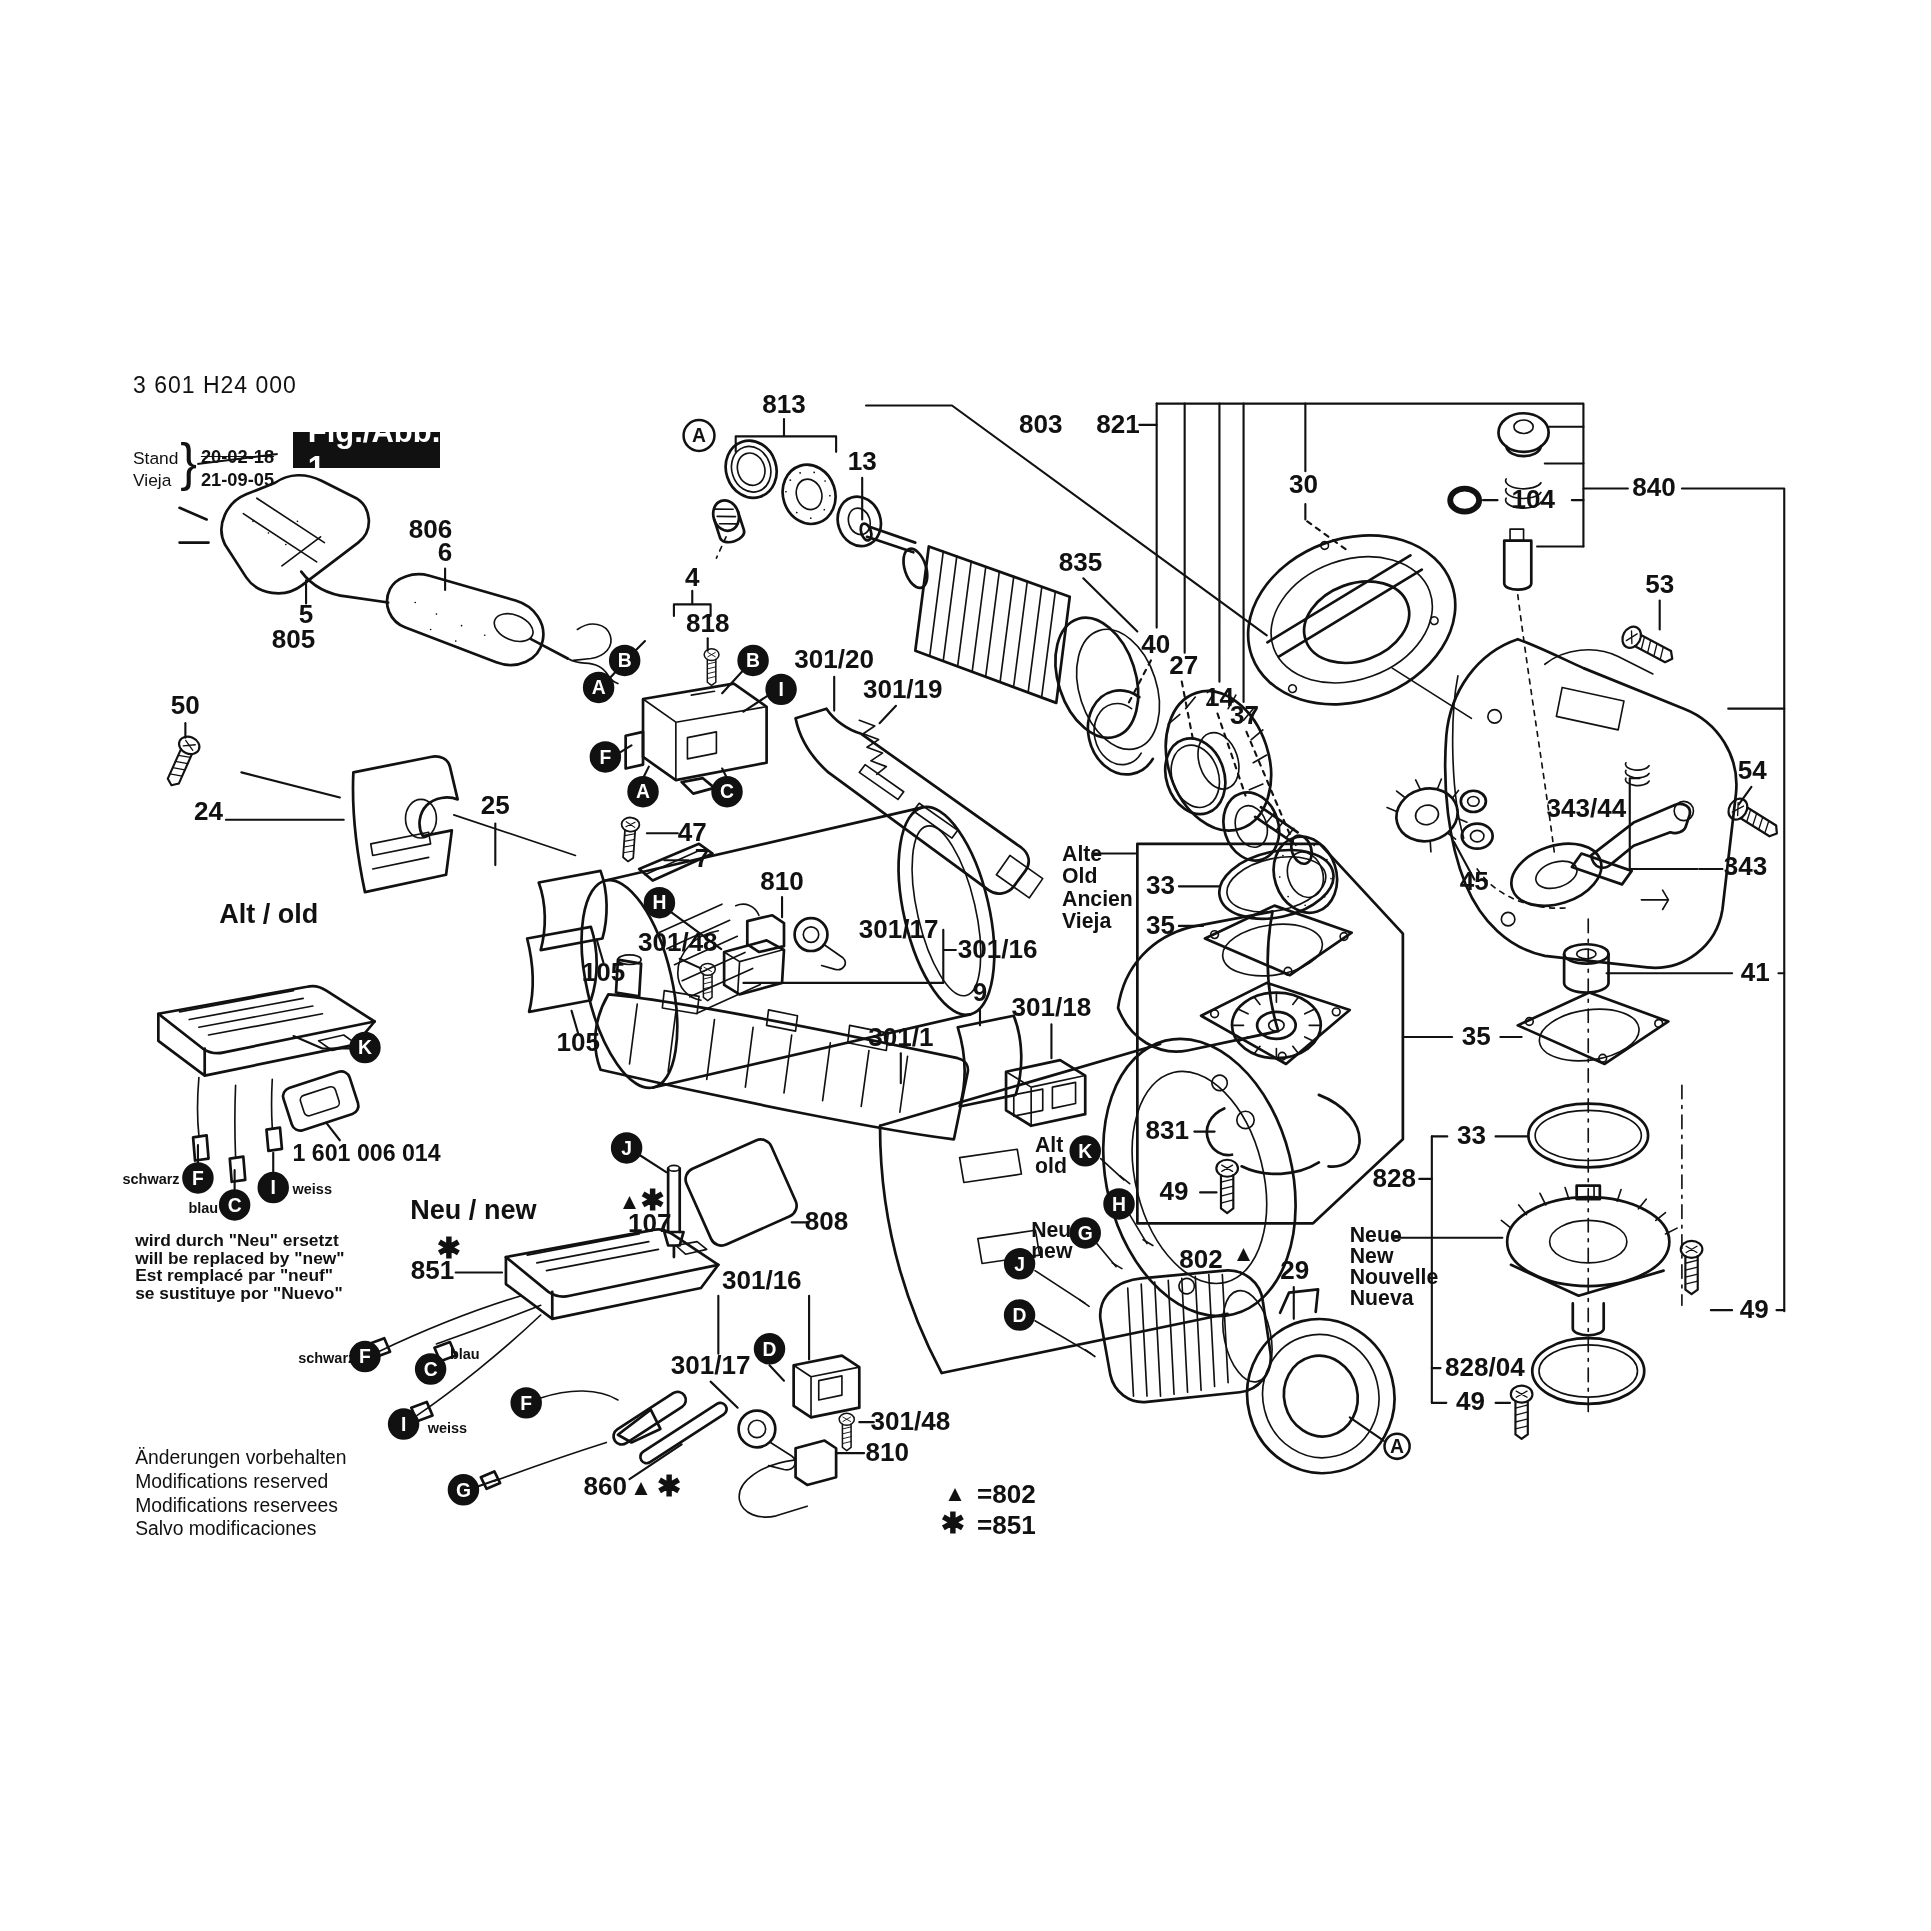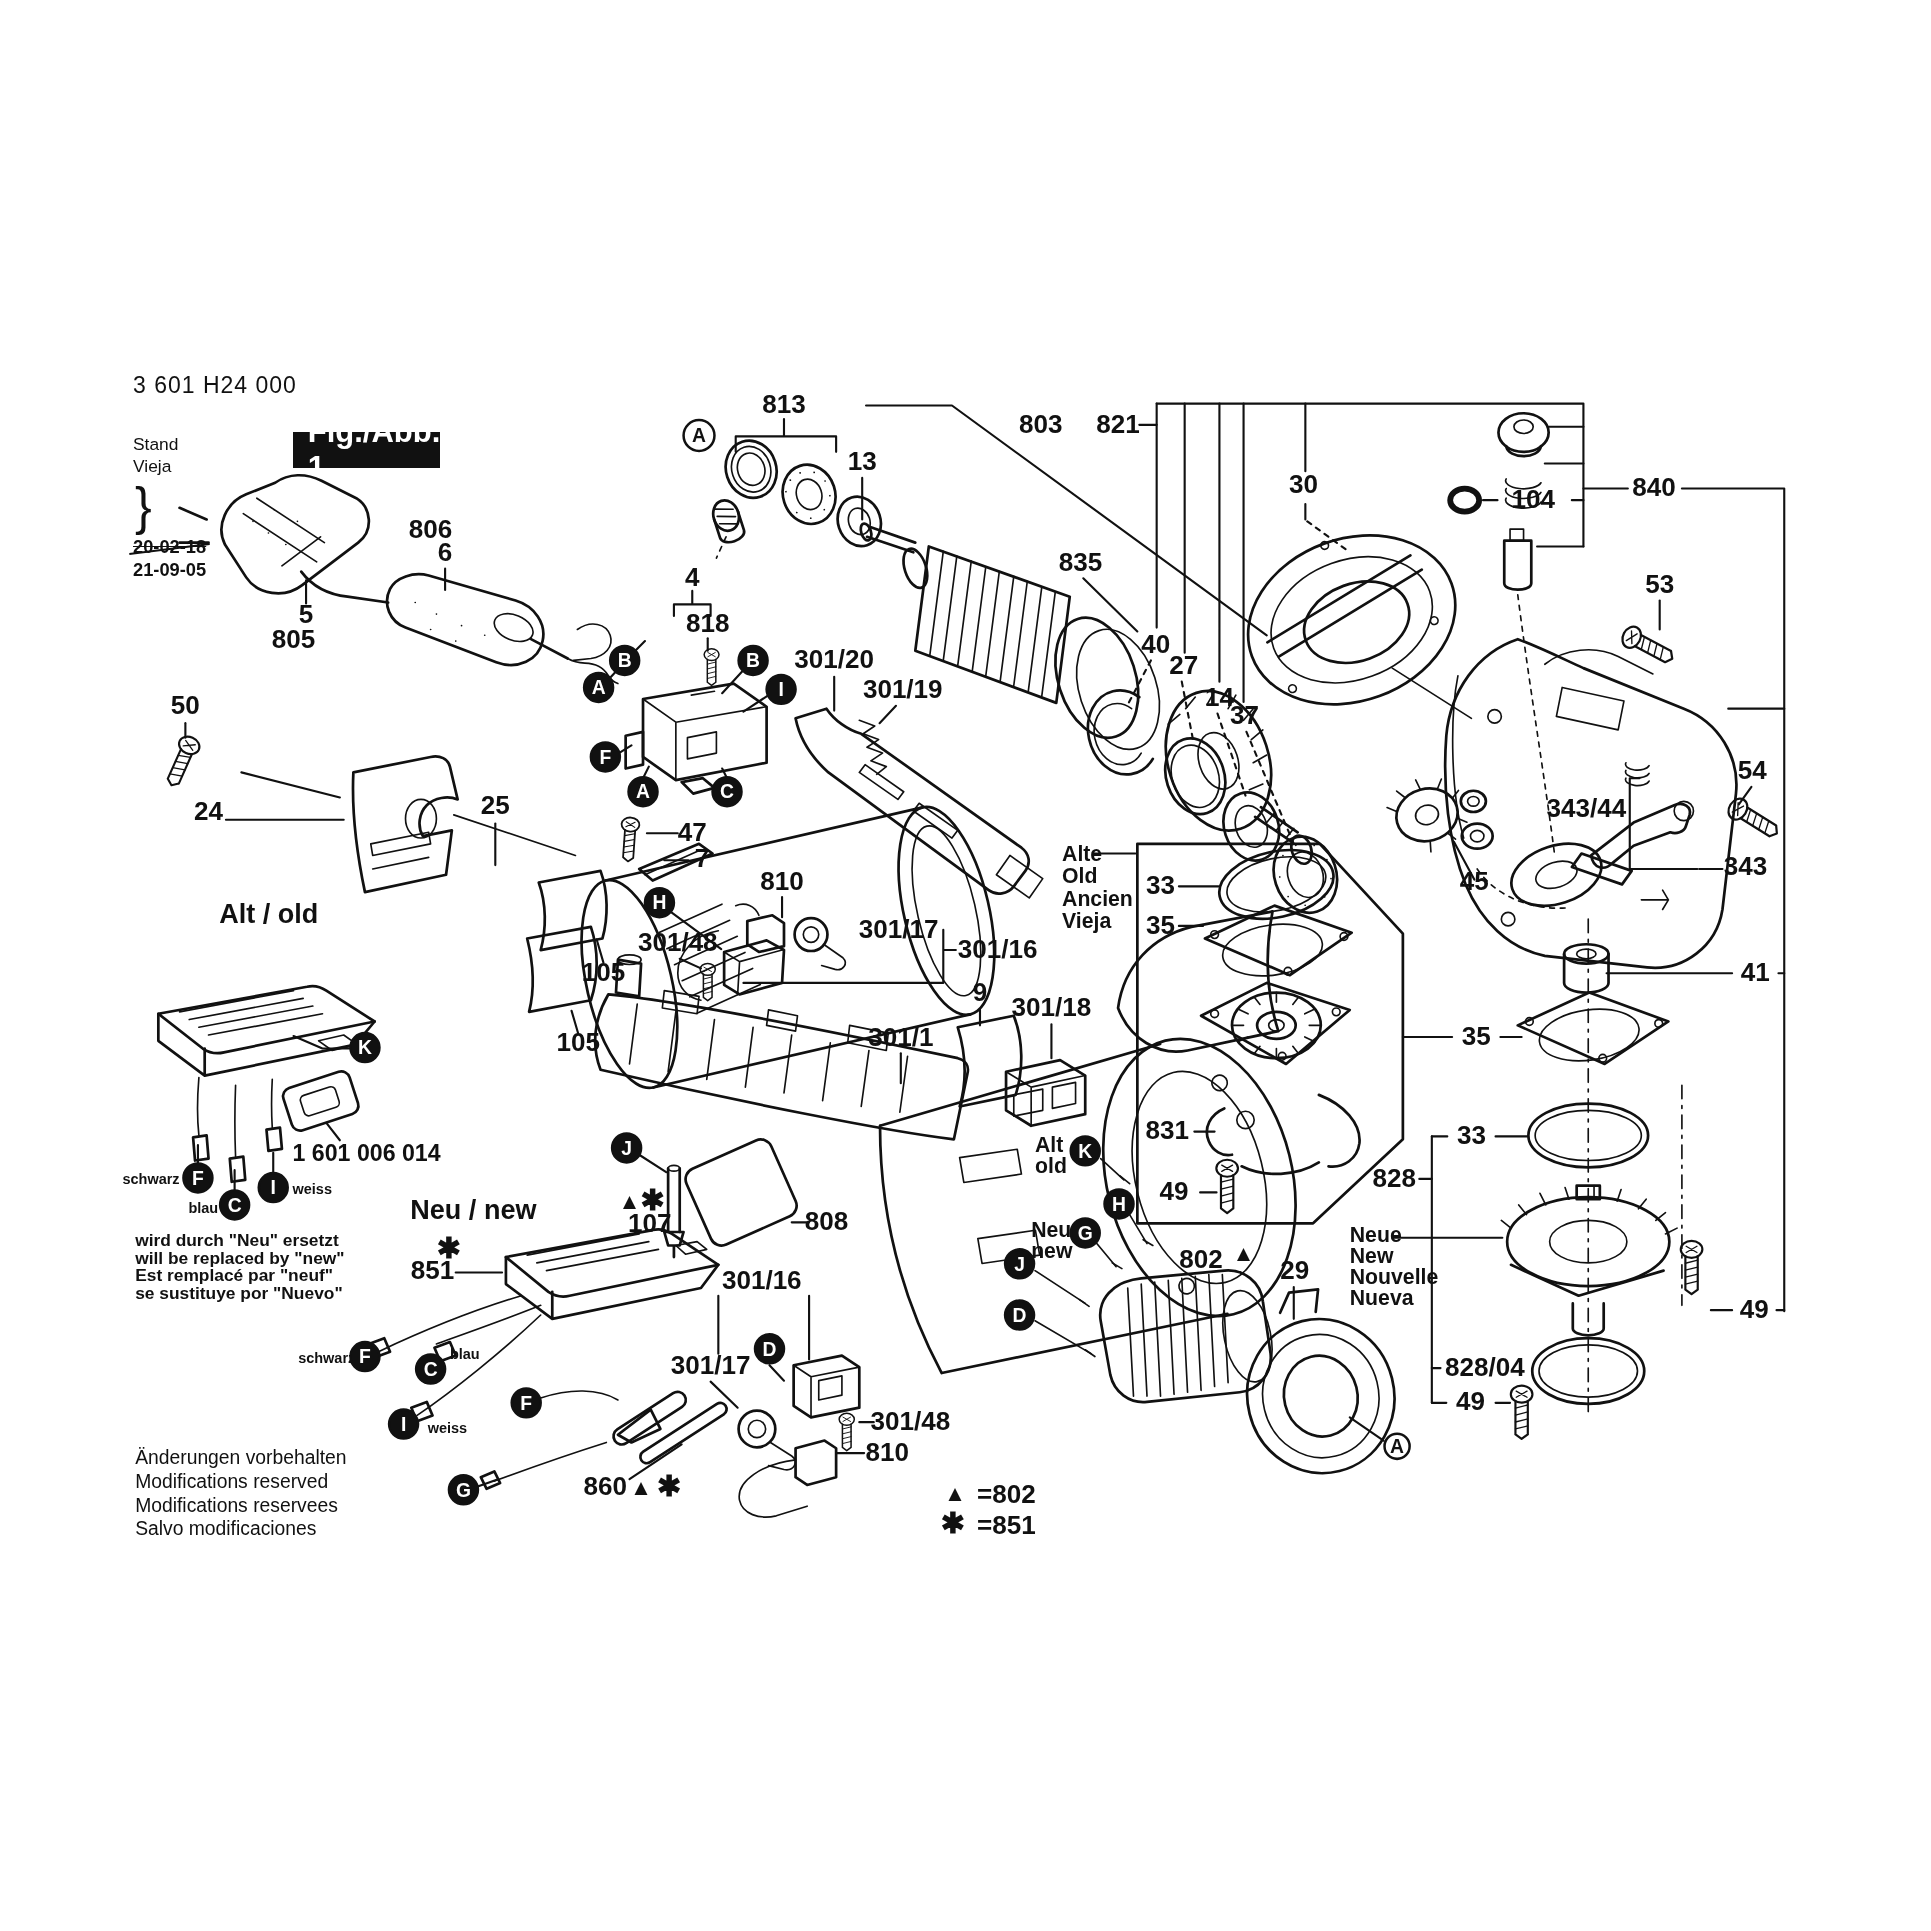--- a/index.html
+++ b/index.html
@@ -3,21 +3,21 @@
 <meta charset="utf-8">
 <style>
   :root{ --ink:#111111; --paper:#ffffff; }
   *{margin:0;padding:0;box-sizing:border-box;}
   body{width:1931px;height:1931px;background:var(--paper);font-family:"Liberation Sans",sans-serif;position:relative;}
   .page{position:absolute;inset:0;background:var(--paper);}
   svg{position:absolute;left:0;top:0;}
   svg text{font-family:"Liberation Sans",sans-serif;}
   .hdr{position:absolute;color:var(--ink);}
   .pn{left:133px;top:372px;font-size:23px;letter-spacing:1px;}
-  .issue{left:133px;top:433px;display:flex;align-items:flex-start;flex-direction:column;}
+  .issue{left:133px;top:433px;display:flex;align-items:flex-end;}
   .issue .lbls{font-size:17.4px;line-height:22px;}
   .issue .brace{font-size:50px;font-weight:normal;margin:0 3.9px 0 1.9px;transform:scaleY(1.05);}
   .issue .dates{font-size:18.3px;font-weight:bold;line-height:23px;}
   .struck{position:relative;display:inline-block;text-decoration:line-through;}
   .struck::after{content:"";position:absolute;left:-3.9px;right:-3.9px;top:55%;border-top:2.4px solid var(--ink);transform:rotate(-7deg);}
   .figbox{left:293px;top:432px;width:147px;height:36px;background:var(--ink);color:var(--paper);
           display:flex;align-items:center;justify-content:center;font-size:31px;font-weight:bold;padding-left:15px;}
   .ln{fill:none;stroke:var(--ink);stroke-width:2.8;stroke-linecap:round;stroke-linejoin:round;}
   .ln2{fill:none;stroke:var(--ink);stroke-width:1.7;stroke-linecap:round;stroke-linejoin:round;}
   .ldr{fill:none;stroke:var(--ink);stroke-width:2.2;stroke-linecap:round;stroke-linejoin:round;}

